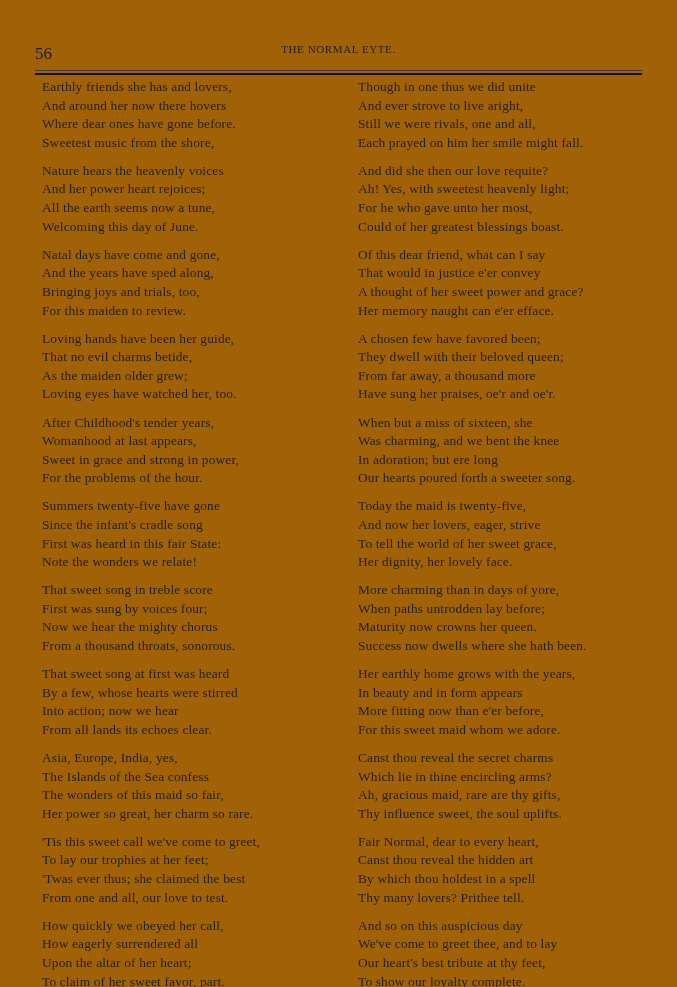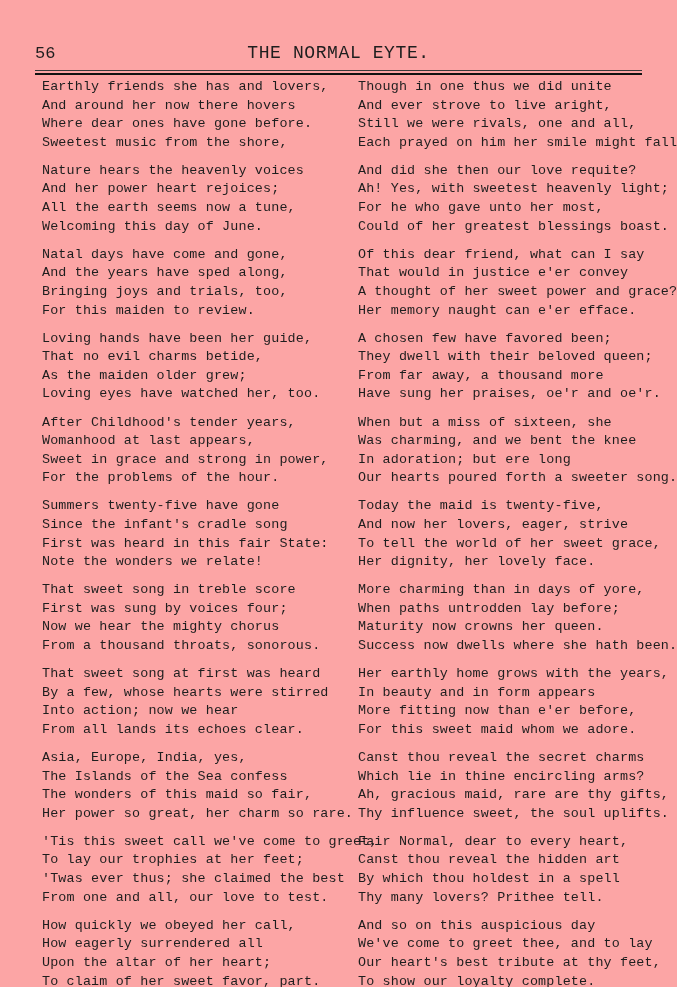--- a/index.html
+++ b/index.html
@@ -12,22 +12,21 @@
       height: 987px;
       position: relative;
       overflow: hidden;
       font-family: "Liberation Serif", "DejaVu Serif", serif;
       color: #1e1e1e;
     }
     .page {
       position: absolute;
       left: 0; top: 0;
       width: 677px; height: 987px;
-      background: #fca5a5;
-      font-family: Liberation Mono, monospace;
+      background: #a16207;
     }
     .header {
       position: absolute;
       top: 41px;
       left: 35px;
       width: 607px;
       height: 26px;
     }
     .page-number {
       position: absolute;
@@ -35,21 +34,21 @@
       top: 3px;
       font-size: 17px;
       letter-spacing: 0px;
     }
     .running-title {
       position: absolute;
       left: 0;
       width: 607px;
       top: 2px;
       text-align: center;
-      font-size: 18px;
+      font-size: 11px;
       letter-spacing: 0.6px;
     }
     .rule {
       position: absolute;
       left: 35px;
       width: 607px;
       top: 70px;
     }
     .rule .thin {
       height: 1px;

